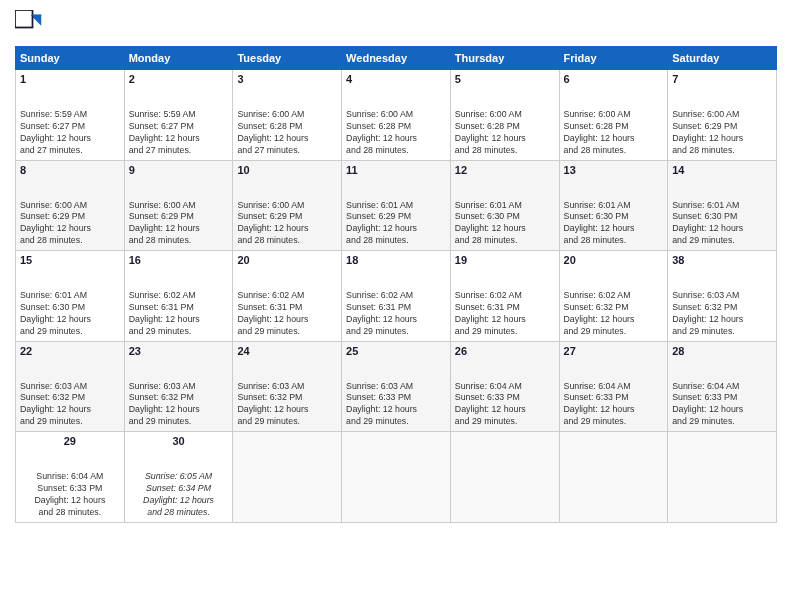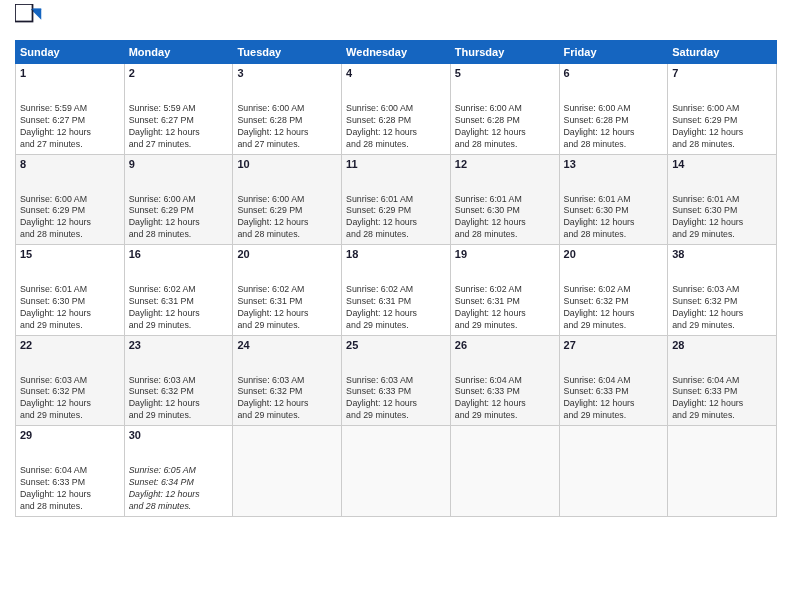--- a/index.html
+++ b/index.html
@@ -6,21 +6,21 @@
     body {
       width: 792px;
       height: 612px;
       font-family: Arial, sans-serif;
       background: #fff;
       overflow: hidden;
     }
     .page {
       width: 792px;
       height: 600px;
-      padding: 4px 15px;
+      padding: 10px 15px;
     }
     .header {
       display: flex;
       justify-content: space-between;
       align-items: flex-start;
       margin-bottom: 8px;
     }
     .logo {
       display: flex;
       align-items: center;
@@ -88,20 +88,21 @@
       color: #333;
       font-size: 8.8px;
       line-height: 1.35;
       margin-top: 24px;
     }
     .empty-cell {
       background: #f9f9f9 !important;
     }
     .last-row td {
       height: 68px;
+      text-align: center;
     }
   </style>
 </head>
 <body>
 
 <div class="page">
   <div class="header">
     <div class="logo">
       <svg class="logo-icon" viewBox="0 0 32 32">
         <rect x="0" y="0" width="32" height="32" fill="white"></rect>

